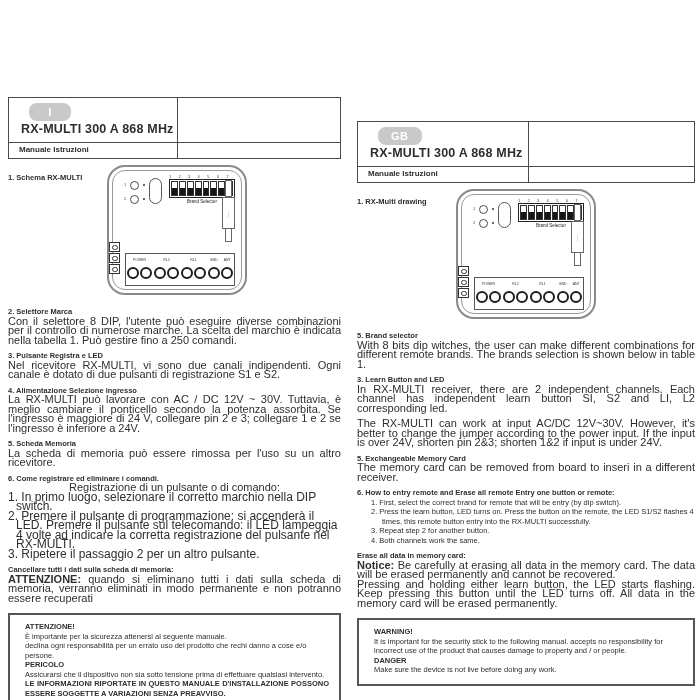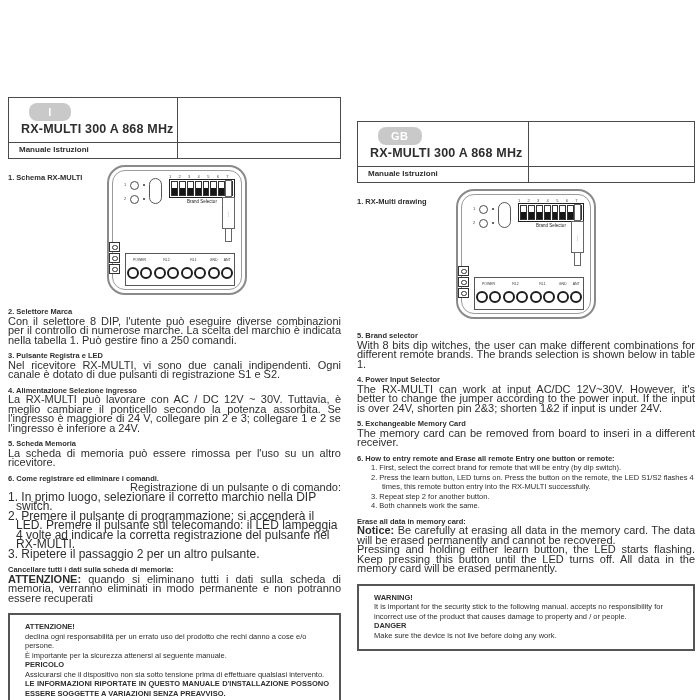--- a/index.html
+++ b/index.html
@@ -161,38 +161,38 @@
     <div class="sec">
       <div class="sec-h">4. Alimentazione Selezione ingresso</div>
       <div class="sec-p">La RX-MULTI può lavorare con AC / DC 12V ~ 30V. Tuttavia, è meglio cambiare il ponticello secondo la potenza assorbita. Se l'ingresso è maggiore di 24 V, collegare pin 2 e 3; collegare 1 e 2 se l'ingresso è inferiore a 24V.</div>
     </div>
     <div class="sec">
       <div class="sec-h">5. Scheda Memoria</div>
       <div class="sec-p">La scheda di memoria può essere rimossa per l'uso su un altro ricevitore.</div>
     </div>
     <div class="sec">
       <div class="sec-h">6. Come registrare ed eliminare i comandi.</div>
-      <div class="sec-p" style="text-align:right">Registrazione di un pulsante o di comando:</div>
+      <div class="sec-p" style="text-align:center">Registrazione di un pulsante o di comando:</div>
       <div class="list-l">
         <div>1. In primo luogo, selezionare il corretto marchio nella DIP switch.</div>
         <div>2. Premere il pulsante di programmazione: si accenderà il LED. Premere il pulsante sul telecomando: il LED lampeggia 4 volte ad indicare la corretta registrazione del pulsante nel RX-MULTI.</div>
         <div>3. Ripetere il passaggio 2 per un altro pulsante.</div>
       </div>
     </div>
     <div class="sec">
       <div class="sec-h">Cancellare tutti i dati sulla scheda di memoria:</div>
       <div class="sec-p notice">
         <b>ATTENZIONE:</b><span> quando si eliminano tutti i dati sulla scheda di memoria, verranno eliminati in modo permanente e non potranno essere recuperati</span>
       </div>
     </div>
 
     <div class="warnbox">
       <div class="warn-title">ATTENZIONE!</div>
+      <div>È importante per la sicurezza attenersi al seguente manuale.</div>
       <div>declina ogni responsabilità per un errato uso del prodotto che rechi danno a cose e/o persone.</div>
-      <div>È importante per la sicurezza attenersi al seguente manuale.</div>
       <div class="warn-danger">PERICOLO</div>
       <div>Assicurarsi che il dispositivo non sia sotto tensione prima di effettuare qualsiasi intervento.</div>
       <div class="warn-final">LE INFORMAZIONI RIPORTATE IN QUESTO MANUALE D'INSTALLAZIONE POSSONO ESSERE SOGGETTE A VARIAZIONI SENZA PREAVVISO.</div>
     </div>
   </div>
 
   <div class="col col-right">
     <div class="hdr">
       <div class="hdr-main">
         <div class="hdr-cell-l">
@@ -261,21 +261,24 @@
           </div>
         </div>
       </div>
     </div>
 
     <div class="sec">
       <div class="sec-h">5. Brand selector</div>
       <div class="sec-p">With 8 bits dip witches, the user can make different combinations for different remote brands. The brands selection is shown below in table 1.</div>
     </div>
     <div class="sec">
-      <div class="sec-h">4. Power Input Selector</div>
+      <div class="sec-h">3. Learn Button and LED</div>
+      <div class="sec-p">In RX-MULTI receiver, there are 2 independent channels. Each channel has independent learn button SI, S2 and LI, L2 corresponding led.</div>
+    </div>
+    <div class="sec">
       <div class="sec-p">The RX-MULTI can work at input AC/DC 12V~30V. However, it's better to change the jumper according to the power input. If the input is over 24V, shorten pin 2&amp;3; shorten 1&amp;2 if input is under 24V.</div>
     </div>
     <div class="sec">
       <div class="sec-h">5. Exchangeable Memory Card</div>
       <div class="sec-p">The memory card can be removed from board to inseri in a different receiver.</div>
     </div>
     <div class="sec">
       <div class="sec-h">6. How to entry remote and Erase all remote Entry one button or remote:</div>
       <div class="list-r">
         <div>1. First, select the correct brand for remote that will be entry (by dip switch).</div>

